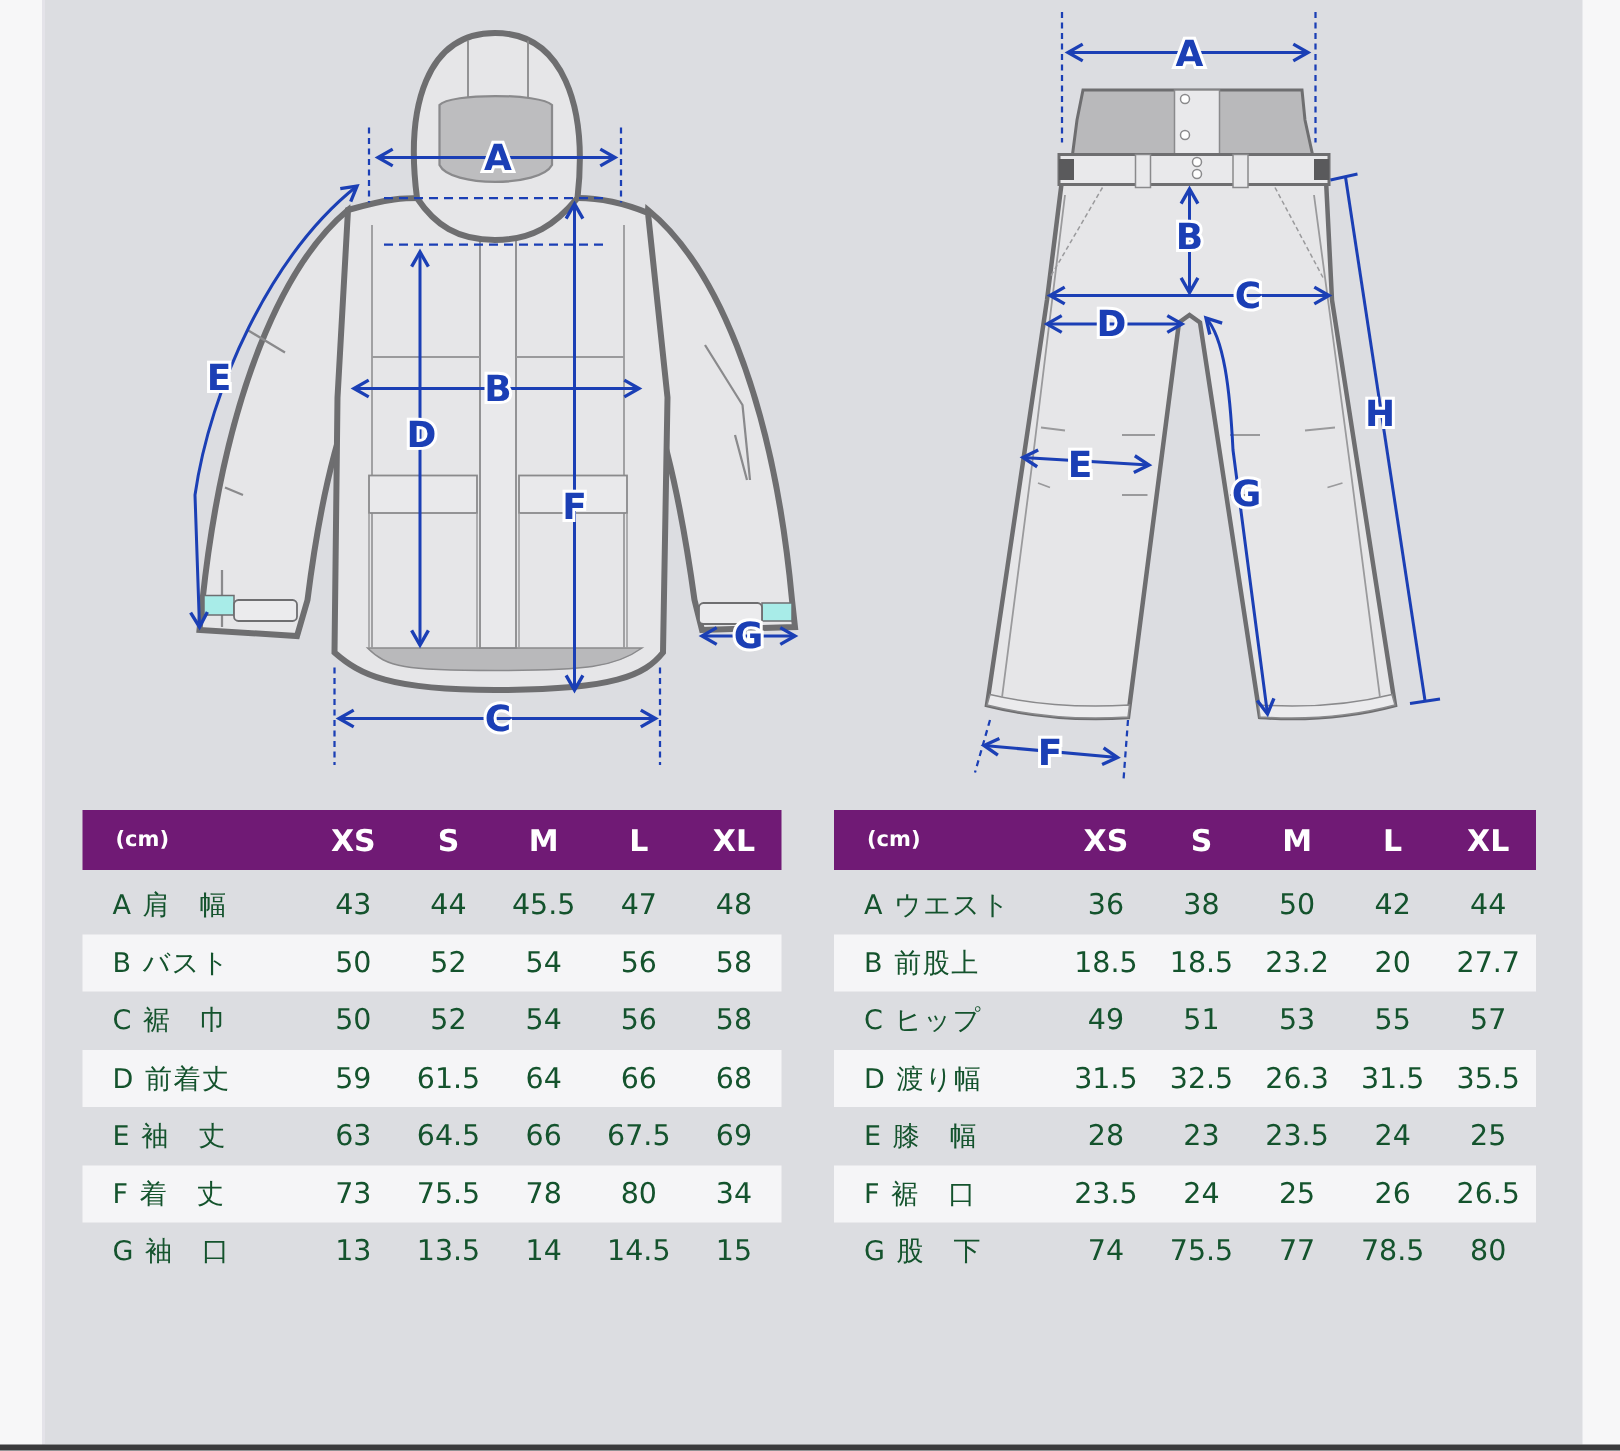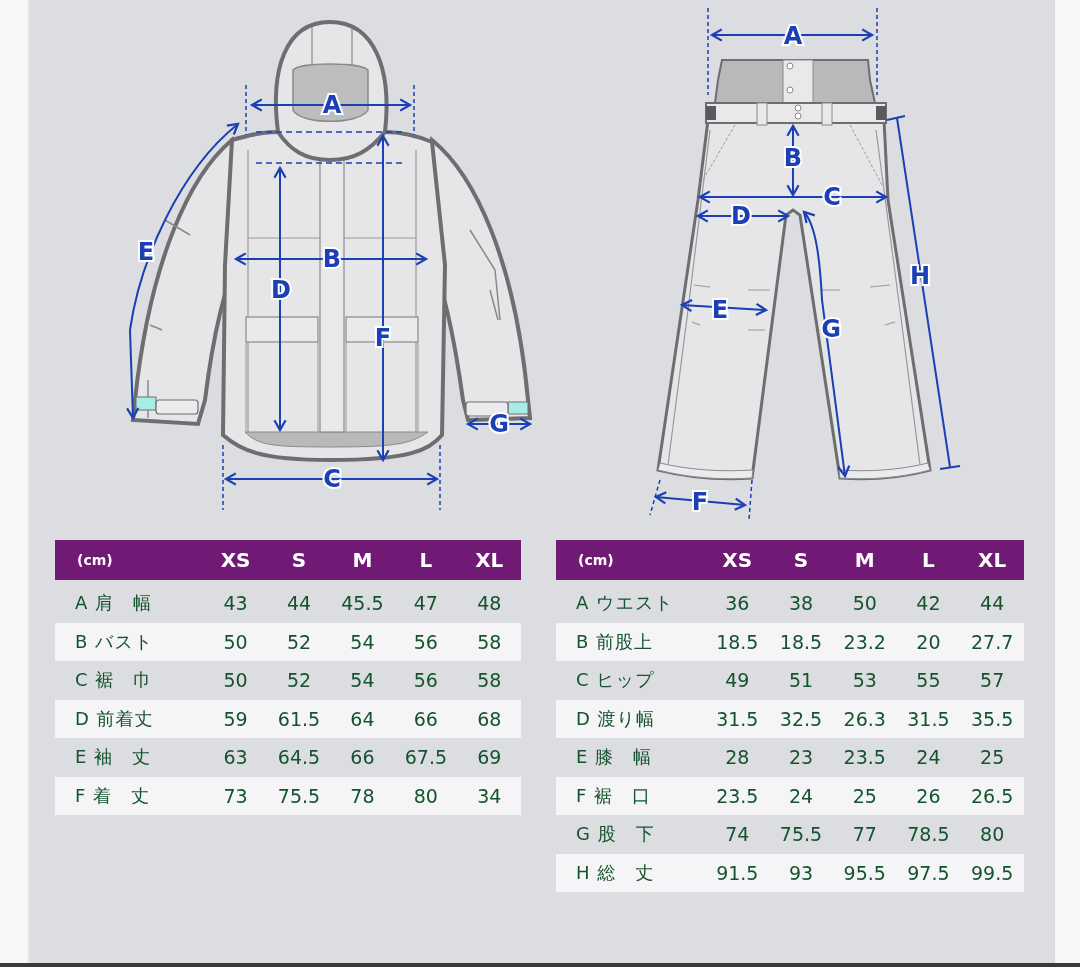--- a/index.html
+++ b/index.html
@@ -205,20 +205,28 @@
     <div class="val">69</div>
   </div>
   <div class="row stripe">
     <div class="name"><span>F</span> <span>着　丈</span></div>
     <div class="val">73</div>
     <div class="val">75.5</div>
     <div class="val">78</div>
     <div class="val">80</div>
     <div class="val">34</div>
   </div>
+  <div class="row">
+    <div class="name"><span>G</span> <span>袖　口</span></div>
+    <div class="val">13</div>
+    <div class="val">13.5</div>
+    <div class="val">14</div>
+    <div class="val">14.5</div>
+    <div class="val">15</div>
+  </div>
 </div>
 
 <div class="tbl-wrap" style="left:556px; top:540px; width:468px;">
   <div class="thead">
     <div class="unit">(cm)</div>
     <div class="size">XS</div>
     <div class="size">S</div>
     <div class="size">M</div>
     <div class="size">L</div>
     <div class="size">XL</div>
@@ -273,23 +281,15 @@
     <div class="val">26.5</div>
   </div>
   <div class="row">
     <div class="name"><span>G</span> <span>股　下</span></div>
     <div class="val">74</div>
     <div class="val">75.5</div>
     <div class="val">77</div>
     <div class="val">78.5</div>
     <div class="val">80</div>
   </div>
-  <div class="row stripe">
-    <div class="name"><span>H</span> <span>総　丈</span></div>
-    <div class="val">91.5</div>
-    <div class="val">93</div>
-    <div class="val">95.5</div>
-    <div class="val">97.5</div>
-    <div class="val">99.5</div>
-  </div>
 </div>
 
 <div class="bottom-bar"></div>
 
 </body></html>

